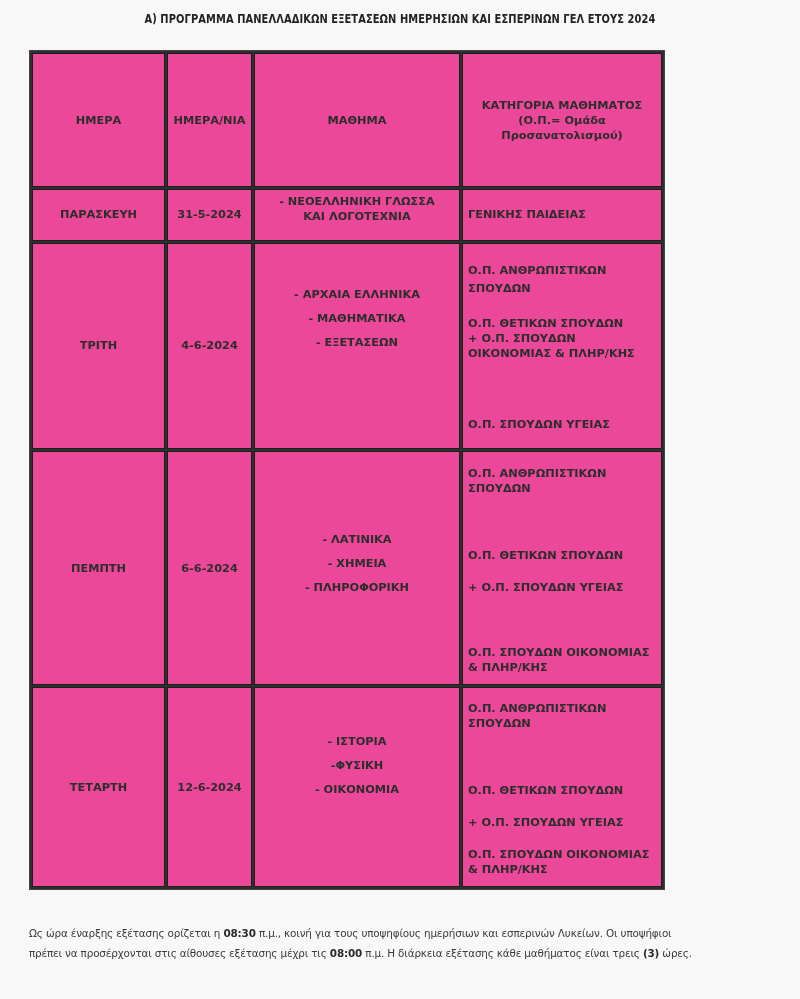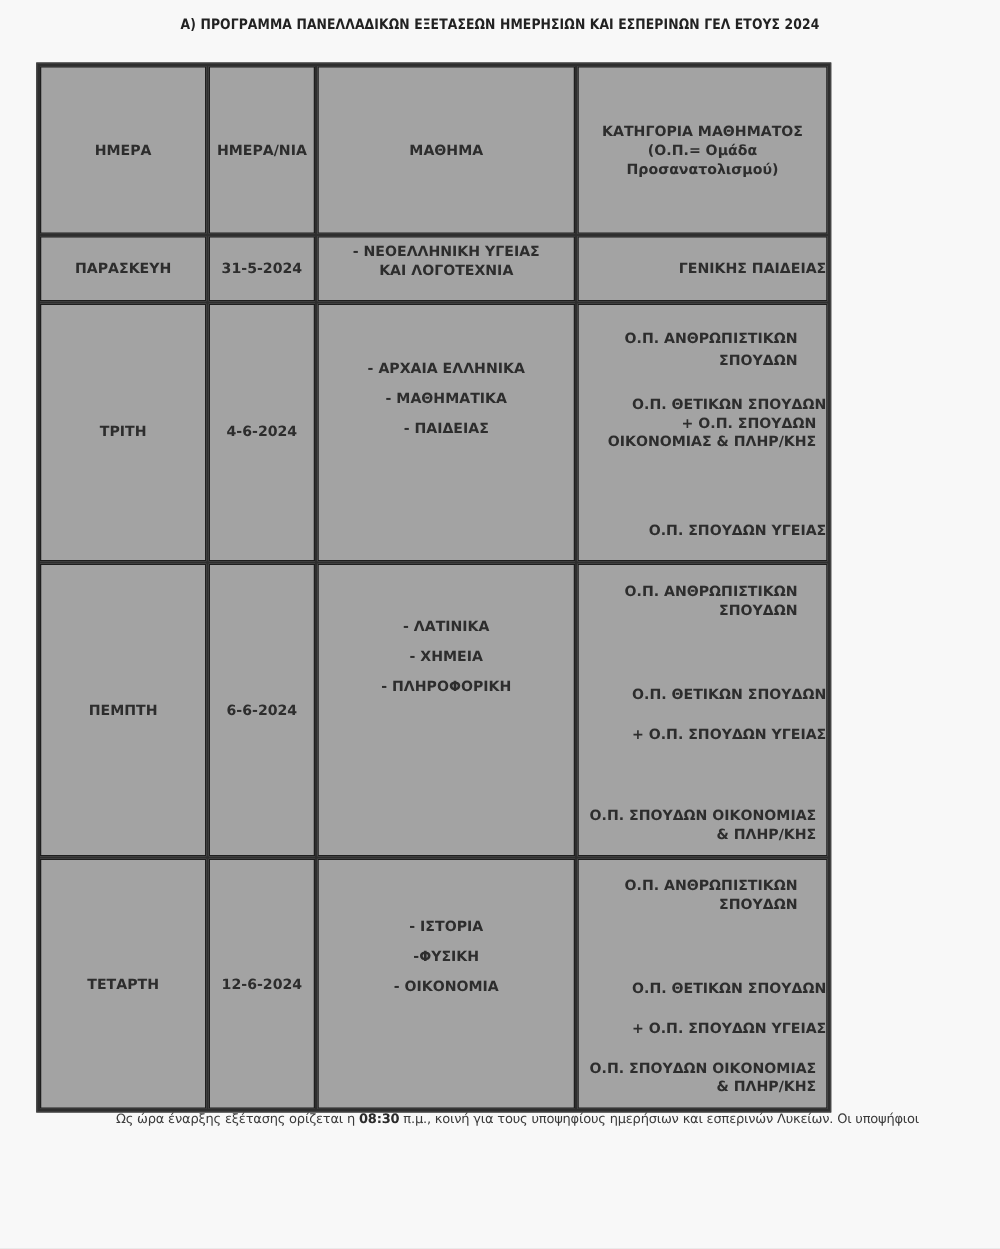--- a/index.html
+++ b/index.html
@@ -36,48 +36,47 @@
       width: 634px;
       height: 840px;
       border: 1px solid #444;
       border-collapse: separate;
       border-spacing: 2px;
       background: #2e2e2e;
       box-sizing: border-box;
       table-layout: fixed;
     }
     .schedule td, .schedule th {
-      background: #a3a3a3;
+      background: #ec4899;
       border: 1px solid #1e1e1e;
       font-family: "DejaVu Sans", sans-serif;
       font-weight: bold;
       font-size: 11.3px;
       color: #2d2d2d;
       vertical-align: middle;
       padding: 0;
       line-height: 15px;
     }
     .c-day, .c-date, .c-subj { text-align: center; }
-    .c-cat { text-align: right; padding-left: 5px !important; vertical-align: top; }
+    .c-cat { text-align: left; padding-left: 5px !important; vertical-align: top; }
     .head .c-cat { text-align: center; vertical-align: middle; padding-left: 0 !important; }
     .head .c-cat .cat-line { display: block; }
     .subj-line { display: block; }
     .subj-multi .subj-line { margin: 9px 0; }
     .cat-item { display: block; }
     .notes {
       position: absolute;
       left: 29px;
-      top: 886px;
+      top: 924px;
       width: 770px;
       font-family: "DejaVu Sans", sans-serif;
       font-size: 10.4px;
       color: #3a3a3a;
       line-height: 19.5px;
       letter-spacing: -0.15px;
-      text-align: center;
     }
     .notes p { margin: 0; white-space: nowrap; }
     .notes b { color: #2b2b2b; }
   </style>
 </head>
 <body>
 
 <div class="page-title">Α) ΠΡΟΓΡΑΜΜΑ ΠΑΝΕΛΛΑΔΙΚΩΝ ΕΞΕΤΑΣΕΩΝ ΗΜΕΡΗΣΙΩΝ ΚΑΙ ΕΣΠΕΡΙΝΩΝ ΓΕΛ ΕΤΟΥΣ 2024</div>
 
 <table class="schedule">
@@ -96,48 +95,48 @@
       <span class="cat-line">ΚΑΤΗΓΟΡΙΑ ΜΑΘΗΜΑΤΟΣ</span>
       <span class="cat-line">(Ο.Π.= Ομάδα</span>
       <span class="cat-line">Προσανατολισμού)</span>
     </td>
   </tr>
 
   <tr style="height:51px">
     <td class="c-day">ΠΑΡΑΣΚΕΥΗ</td>
     <td class="c-date">31-5-2024</td>
     <td class="c-subj" style="vertical-align:top;padding-top:4px">
-      <span class="subj-line">- ΝΕΟΕΛΛΗΝΙΚΗ ΥΓΕΙΑΣ</span>
+      <span class="subj-line">- ΝΕΟΕΛΛΗΝΙΚΗ ΓΛΩΣΣΑ</span>
       <span class="subj-line">ΚΑΙ ΛΟΓΟΤΕΧΝΙΑ</span>
     </td>
     <td class="c-cat" style="vertical-align:middle">
       <span class="cat-item">ΓΕΝΙΚΗΣ ΠΑΙΔΕΙΑΣ</span>
     </td>
   </tr>
 
   <tr style="height:205px">
     <td class="c-day">ΤΡΙΤΗ</td>
     <td class="c-date">4-6-2024</td>
     <td class="c-subj subj-multi" style="vertical-align:top;padding-top:43px">
       <span class="subj-line" style="margin-top:0">- ΑΡΧΑΙΑ ΕΛΛΗΝΙΚΑ</span>
       <span class="subj-line">- ΜΑΘΗΜΑΤΙΚΑ</span>
-      <span class="subj-line">- ΠΑΙΔΕΙΑΣ</span>
+      <span class="subj-line">- ΕΞΕΤΑΣΕΩΝ</span>
     </td>
     <td class="c-cat" style="padding-top:2px">
       <span class="cat-item" style="width:170px;line-height:18px">Ο.Π. ΑΝΘΡΩΠΙΣΤΙΚΩΝ ΣΠΟΥΔΩΝ</span>
       <span class="cat-item" style="margin-top:18px">Ο.Π. ΘΕΤΙΚΩΝ ΣΠΟΥΔΩΝ</span>
       <span class="cat-item" style="margin-top:0;width:185px">+ Ο.Π. ΣΠΟΥΔΩΝ ΟΙΚΟΝΟΜΙΑΣ &amp; ΠΛΗΡ/ΚΗΣ</span>
       <span class="cat-item" style="margin-top:56px">Ο.Π. ΣΠΟΥΔΩΝ ΥΓΕΙΑΣ</span>
     </td>
   </tr>
 
   <tr style="height:232px">
     <td class="c-day">ΠΕΜΠΤΗ</td>
     <td class="c-date">6-6-2024</td>
-    <td class="c-subj subj-multi" style="vertical-align:top;padding-top:42px">
+    <td class="c-subj subj-multi" style="vertical-align:top;padding-top:80px">
       <span class="subj-line" style="margin-top:0">- ΛΑΤΙΝΙΚΑ</span>
       <span class="subj-line">- ΧΗΜΕΙΑ</span>
       <span class="subj-line">- ΠΛΗΡΟΦΟΡΙΚΗ</span>
     </td>
     <td class="c-cat" style="padding-top:4px">
       <span class="cat-item" style="width:170px">Ο.Π. ΑΝΘΡΩΠΙΣΤΙΚΩΝ ΣΠΟΥΔΩΝ</span>
       <span class="cat-item" style="margin-top:52px">Ο.Π. ΘΕΤΙΚΩΝ ΣΠΟΥΔΩΝ</span>
       <span class="cat-item" style="margin-top:17px">+ Ο.Π. ΣΠΟΥΔΩΝ ΥΓΕΙΑΣ</span>
       <span class="cat-item" style="margin-top:50px;width:185px">Ο.Π. ΣΠΟΥΔΩΝ ΟΙΚΟΝΟΜΙΑΣ &amp; ΠΛΗΡ/ΚΗΣ</span>
     </td>
@@ -156,13 +155,14 @@
       <span class="cat-item" style="margin-top:52px">Ο.Π. ΘΕΤΙΚΩΝ ΣΠΟΥΔΩΝ</span>
       <span class="cat-item" style="margin-top:17px">+ Ο.Π. ΣΠΟΥΔΩΝ ΥΓΕΙΑΣ</span>
       <span class="cat-item" style="margin-top:17px;width:185px">Ο.Π. ΣΠΟΥΔΩΝ ΟΙΚΟΝΟΜΙΑΣ &amp; ΠΛΗΡ/ΚΗΣ</span>
     </td>
   </tr>
 </tbody>
   </table>
 
 <div class="notes">
   <p><span>Ως ώρα έναρξης εξέτασης ορίζεται η </span><b>08:30</b><span> π.μ., κοινή για τους υποψηφίους ημερήσιων και εσπερινών Λυκείων. Οι υποψήφιοι</span></p>
+  <p><span>πρέπει να προσέρχονται στις αίθουσες εξέτασης μέχρι τις </span><b>08:00</b><span> π.μ. Η διάρκεια εξέτασης κάθε μαθήματος είναι τρεις </span><b>(3)</b><span> ώρες.</span></p>
 </div>
 
 </body></html>

